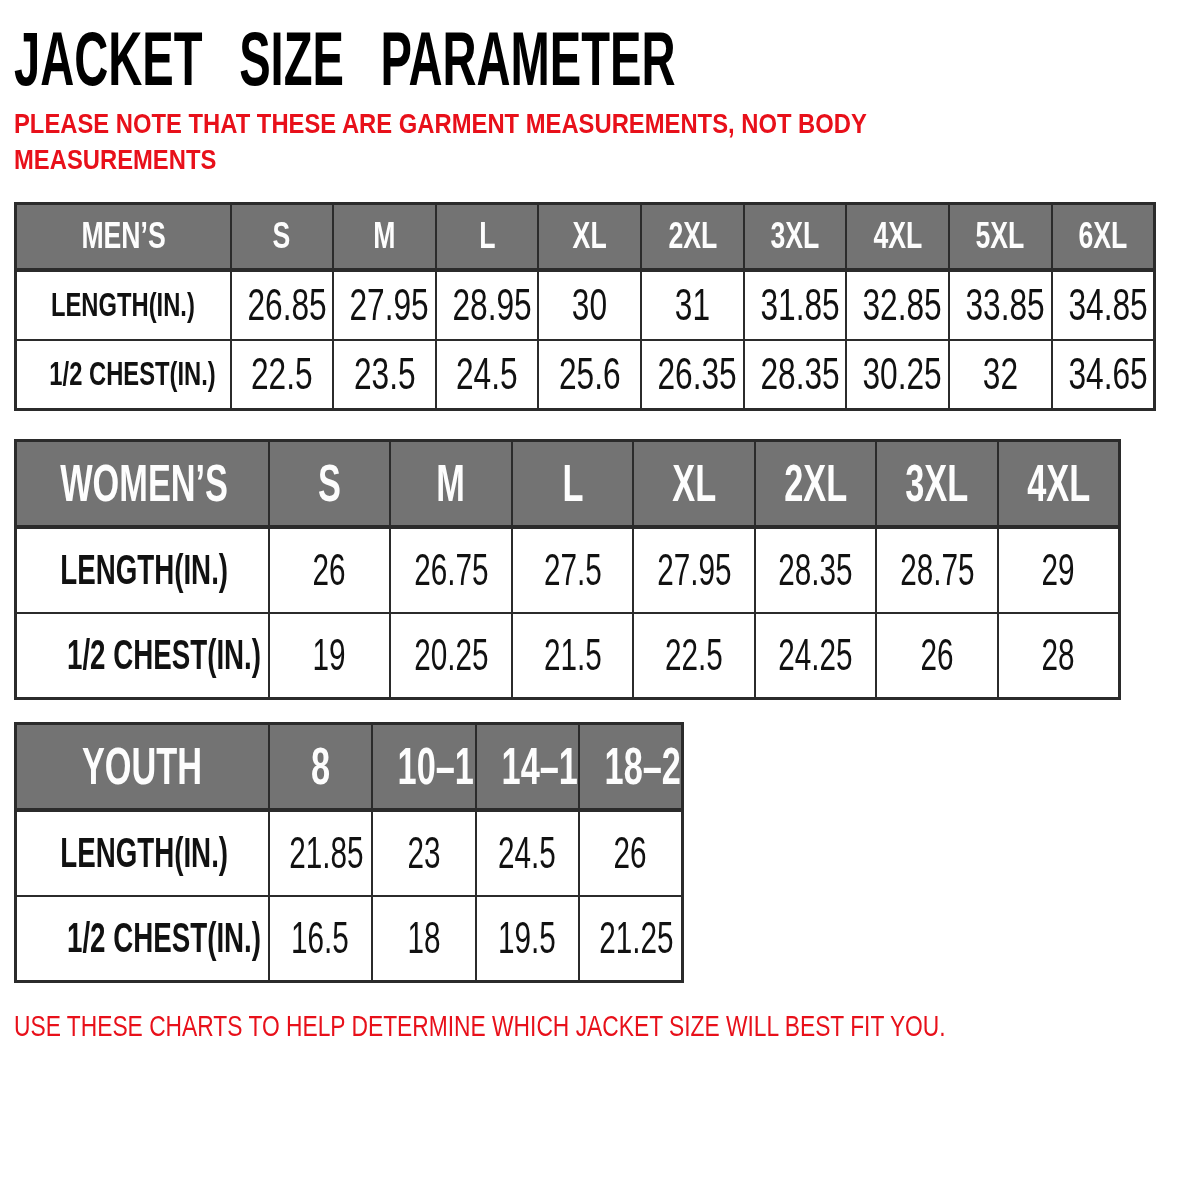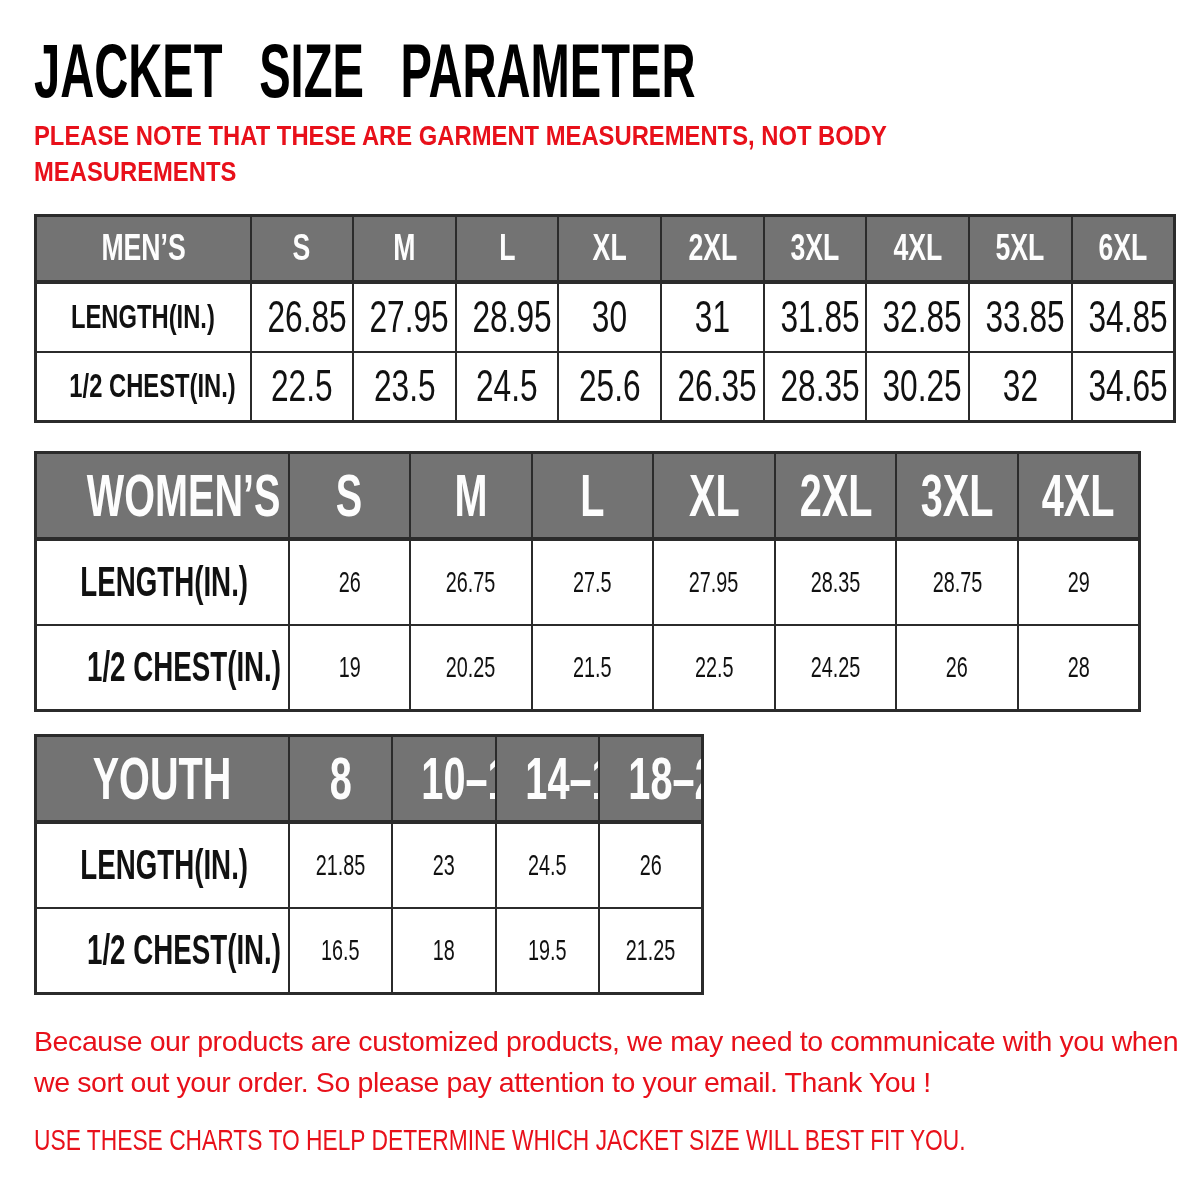--- a/index.html
+++ b/index.html
@@ -3,21 +3,21 @@
 <meta charset="utf-8">
 <style>
   * { box-sizing: border-box; margin: 0; padding: 0; }
   html, body { width: 1200px; height: 1200px; }
   body {
     background: #ffffff;
     font-family: "Liberation Sans", sans-serif;
     overflow: hidden;
     color: #111;
   }
-  .content { padding: 26px 0 0 34px; margin-top: 12px; }
+  .content { padding: 26px 0 0 14px; }
 
   
   .title-wrap { height: 66px; margin-bottom: 14px; overflow: visible; }
   .page-title {
     display: inline-block;
     font-size: 76px;
     line-height: 66px;
     font-weight: bold;
     color: #000;
     letter-spacing: 0px;
@@ -85,22 +85,22 @@
   
   .mens { width: 1142px; margin-bottom: 28px; }
   .mens th { height: 66px; font-size: 37px; text-decoration: underline; }
   .mens td { height: 70px; font-size: 44px; }
   .mens td.lbl { font-size: 33px; }
   .mens th:first-child, .mens td:first-child { width: 215px; }
 
   
   .womens { width: 1107px; margin-bottom: 22px; }
   .youth  { width: 670px;  margin-bottom: 26px; }
-  .womens th, .youth th { height: 86px; font-size: 60px; }
-  .womens td, .youth td { height: 86px; font-size: 30px; }
+  .womens th, .youth th { height: 86px; font-size: 52px; }
+  .womens td, .youth td { height: 86px; font-size: 45px; }
   .womens td.lbl, .youth td.lbl { font-size: 42px; }
   .womens th:first-child, .womens td:first-child,
   .youth th:first-child,  .youth td:first-child { width: 253px; }
   .womens .cx, .youth .cx { transform: scaleX(0.66); }
 </style>
 </head>
 <body>
 
 <div class="content">
 
@@ -211,17 +211,16 @@
         <tr>
           <td class="lbl"><span class="cx">1/2 CHEST(IN.)</span></td>
           <td><span class="cx">16.5</span></td>
           <td><span class="cx">18</span></td>
           <td><span class="cx">19.5</span></td>
           <td><span class="cx">21.25</span></td>
         </tr>
       </tbody>
     </table>
 
-  <div class="note-bottom-1">Because our products are customized products, we may need to communicate with you when we sort out your order. So please pay attention to your email. Thank You !</div>
 
   <div class="note-bottom-2">USE THESE CHARTS TO HELP DETERMINE WHICH JACKET SIZE WILL BEST FIT YOU.</div>
 
 </div>
 
 </body></html>

